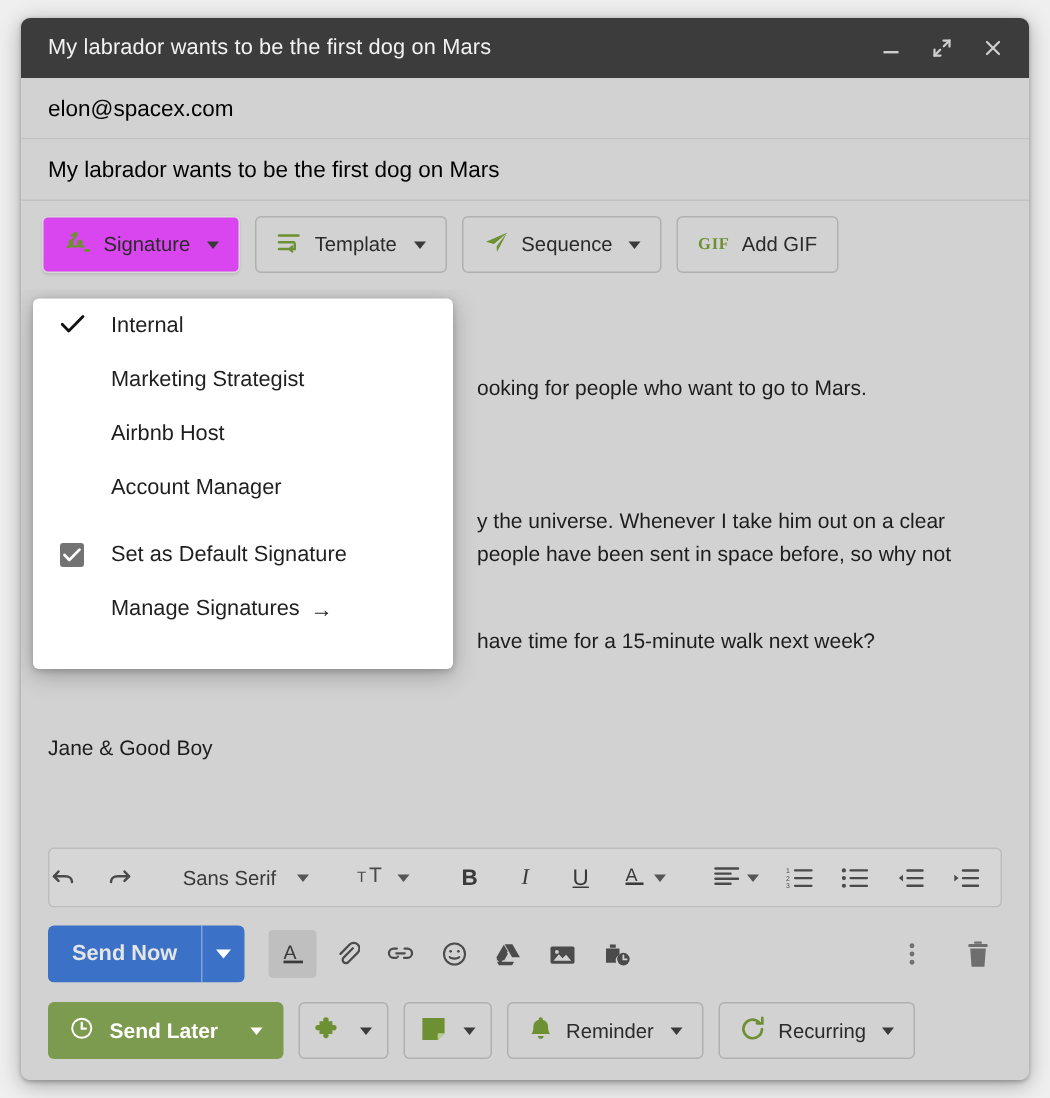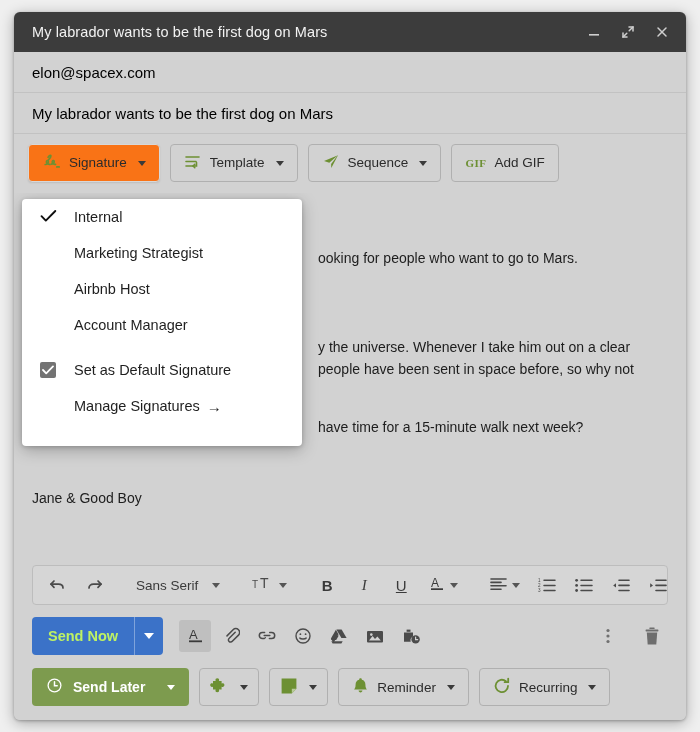--- a/index.html
+++ b/index.html
@@ -87,21 +87,21 @@
     border: 1px solid #b0b0b0;
     border-radius: 4px;
     background: transparent;
     font-size: 13.5px;
     color: #2b2b2b;
     cursor: pointer;
     box-sizing: border-box;
     white-space: nowrap;
   }
   .fbtn.active {
-    background: #f97316;
+    background: #d946ef;
     border-color: #d8d8d8;
     box-shadow: 0 1px 2px rgba(0,0,0,0.10);
   }
   .fbtn .lbl { line-height: 1; }
   .caret {
     width: 0; height: 0;
     border-left: 4.5px solid transparent;
     border-right: 4.5px solid transparent;
     border-top: 5.5px solid #3a3a3a;
     margin-left: 3px;
@@ -180,20 +180,21 @@
   .fmtbar {
     display: flex;
     align-items: center;
     height: 40px;
     border: 1px solid #bdbdbd;
     border-radius: 4px;
     background: #d6d6d6;
     padding: 0 6px;
     box-sizing: border-box;
     gap: 1px;
+    justify-content: center;
   }
   .fitem {
     display: flex;
     align-items: center;
     justify-content: center;
     height: 30px;
     min-width: 26px;
     padding: 0 5px;
     border-radius: 3px;
     cursor: pointer;
@@ -240,21 +241,21 @@
     align-items: stretch;
     height: 38px;
     border-radius: 4px;
     overflow: hidden;
     background: #3b72c8;
     cursor: pointer;
   }
   .sendnow-lbl {
     display: flex; align-items: center;
     padding: 0 16px;
-    color: #bef264;
+    color: #e5e5e5;
     font-size: 14.5px;
     font-weight: bold;
   }
   .sendnow-caret {
     display: flex; align-items: center; justify-content: center;
     width: 28px;
     border-left: 1px solid rgba(255,255,255,0.35);
   }
   .sendnow-caret i {
     width: 0; height: 0;

